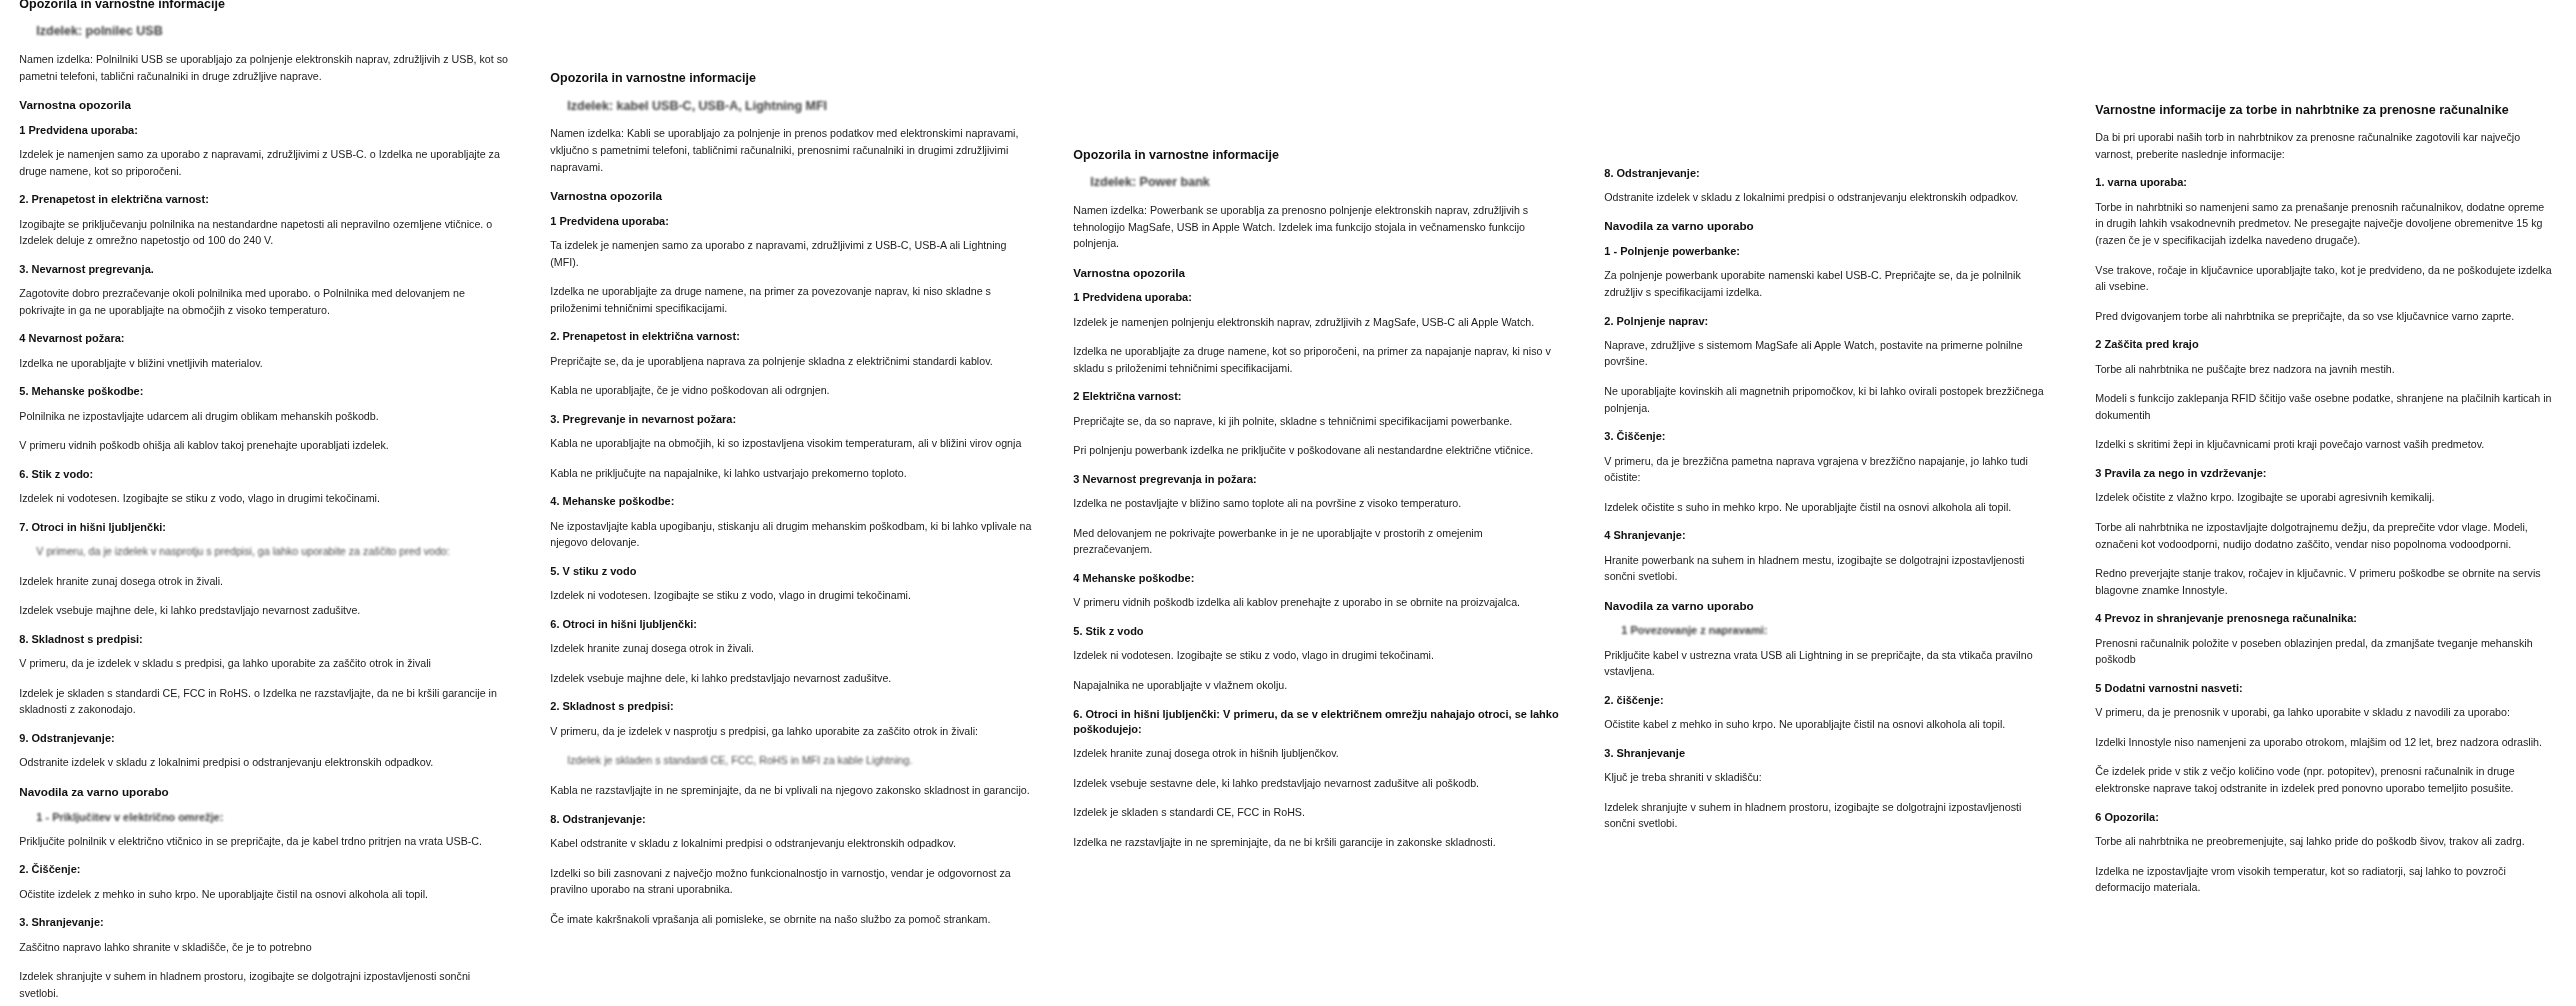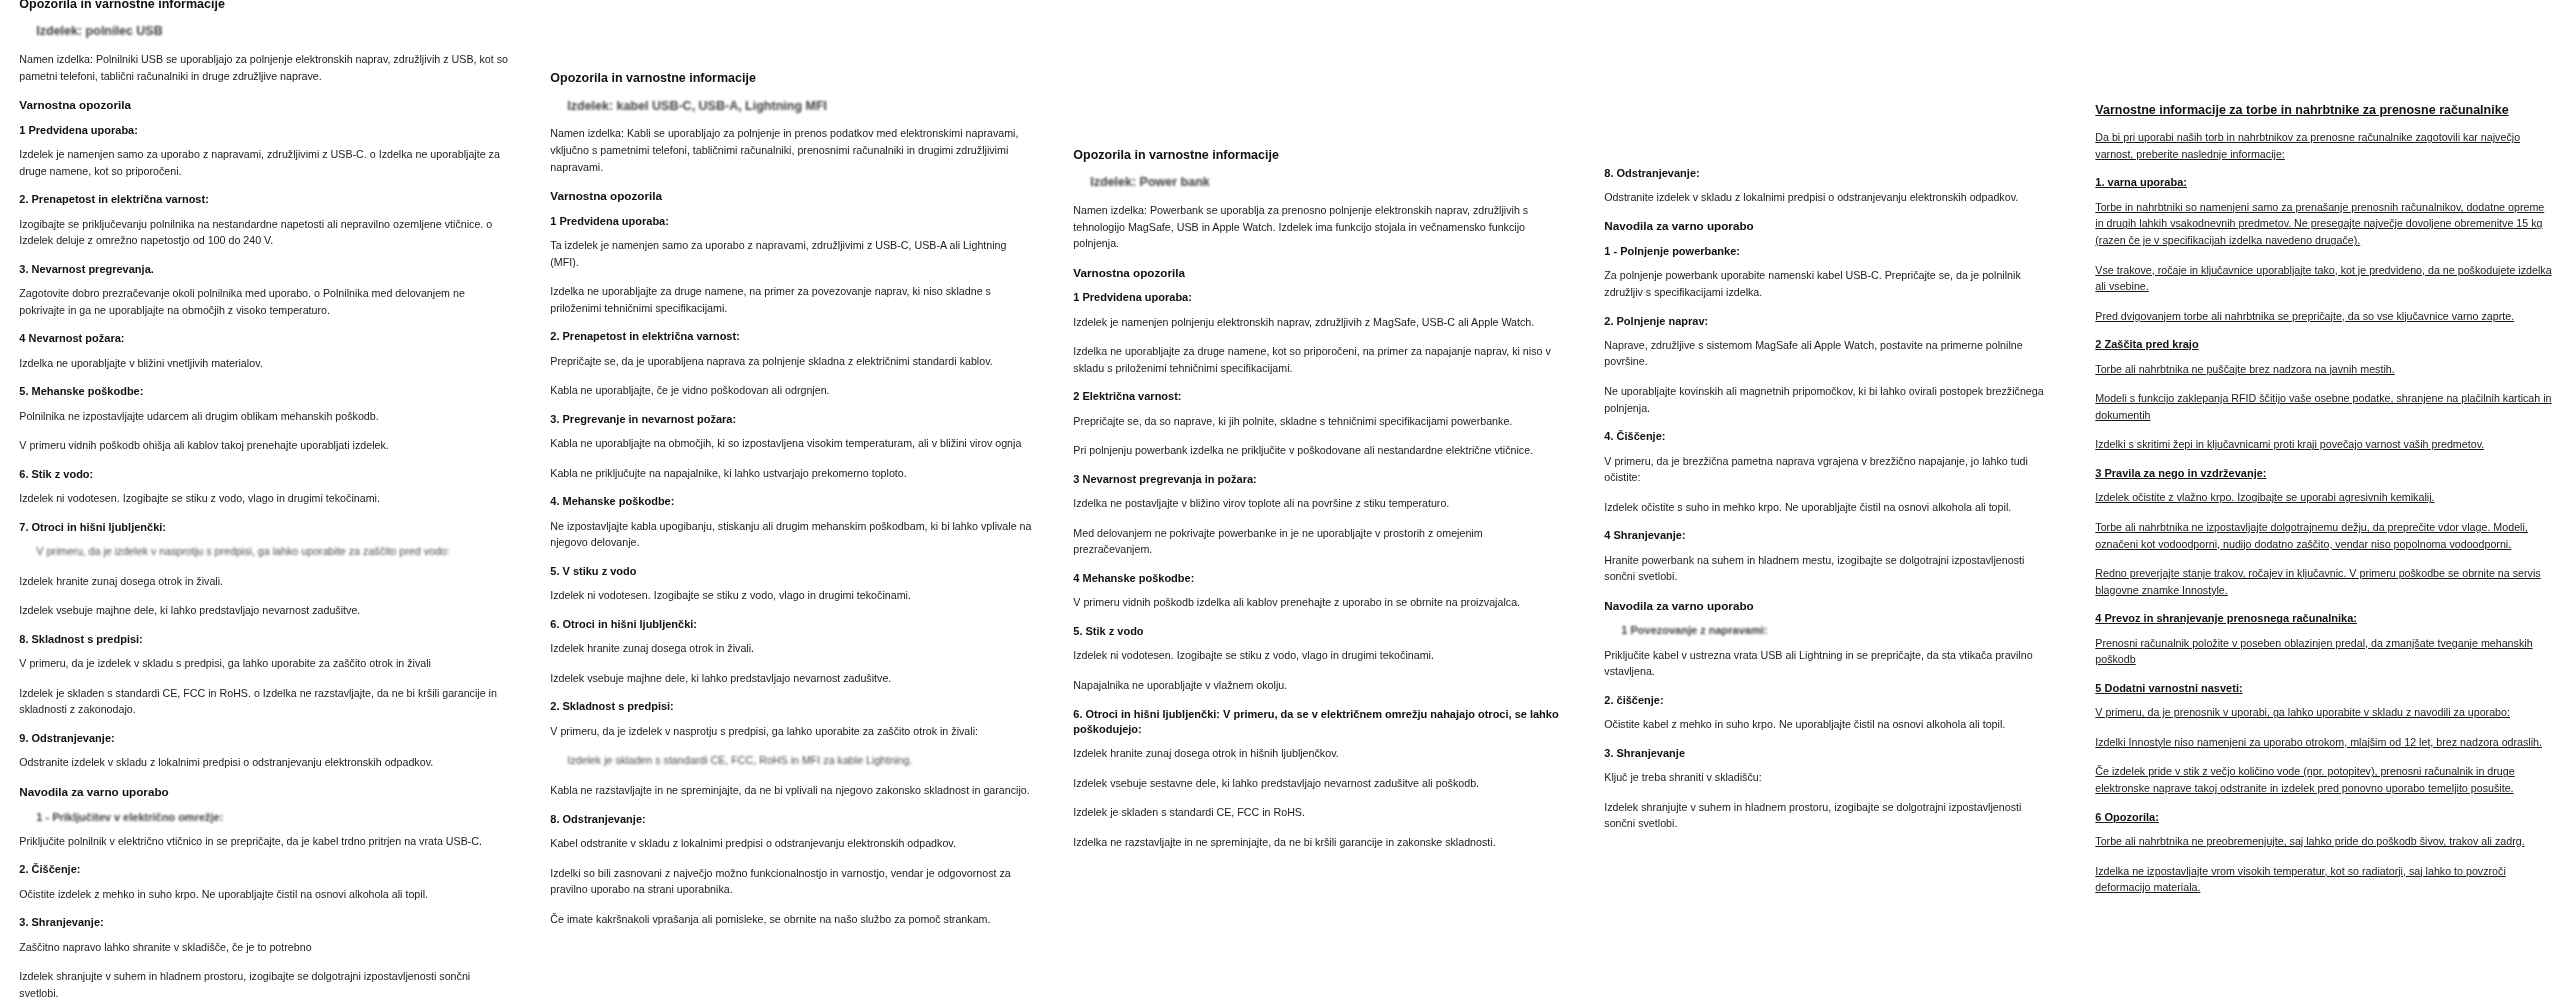--- a/index.html
+++ b/index.html
@@ -25,21 +25,21 @@
   }
   .col {
     box-sizing: border-box;
     padding: 0 21px 0 19.3px;
     flex: 0 0 auto;
   }
   .col-1 { width: 531px; }
   .col-2 { width: 523px; }
   .col-3 { width: 531px; }
   .col-4 { width: 491px; }
-  .col-5 { width: 499px; text-decoration: underline; }
+  .col-5 { width: 499px; }
 
   .h-title {
     font-size: 12.5px;
     font-weight: bold;
     line-height: 1.3;
     margin: 0 0 11.3px 0;
     color: #111;
   }
   .h-sub {
     font-size: 11.7px;
@@ -150,21 +150,21 @@
 
     <p class="t">Namen izdelka: Powerbank se uporablja za prenosno polnjenje elektronskih naprav, združljivih s tehnologijo MagSafe, USB in Apple Watch. Izdelek ima funkcijo stojala in večnamensko funkcijo polnjenja.</p>
     <div class="h-sub">Varnostna opozorila</div>
     <div class="h-item">1 Predvidena uporaba:</div>
     <p class="t">Izdelek je namenjen polnjenju elektronskih naprav, združljivih z MagSafe, USB-C ali Apple Watch.</p>
     <p class="t">Izdelka ne uporabljajte za druge namene, kot so priporočeni, na primer za napajanje naprav, ki niso v skladu s priloženimi tehničnimi specifikacijami.</p>
     <div class="h-item">2 Električna varnost:</div>
     <p class="t">Prepričajte se, da so naprave, ki jih polnite, skladne s tehničnimi specifikacijami powerbanke.</p>
     <p class="t">Pri polnjenju powerbank izdelka ne priključite v poškodovane ali nestandardne električne vtičnice.</p>
     <div class="h-item">3 Nevarnost pregrevanja in požara:</div>
-    <p class="t">Izdelka ne postavljajte v bližino virov toplote ali na površine z stiku temperaturo.</p>
+    <p class="t">Izdelka ne postavljajte v bližino samo toplote ali na površine z visoko temperaturo.</p>
     <p class="t">Med delovanjem ne pokrivajte powerbanke in je ne uporabljajte v prostorih z omejenim prezračevanjem.</p>
     <div class="h-item">4 Mehanske poškodbe:</div>
     <p class="t">V primeru vidnih poškodb izdelka ali kablov prenehajte z uporabo in se obrnite na proizvajalca.</p>
     <div class="h-item">5. Stik z vodo</div>
     <p class="t">Izdelek ni vodotesen. Izogibajte se stiku z vodo, vlago in drugimi tekočinami.</p>
     <p class="t">Napajalnika ne uporabljajte v vlažnem okolju.</p>
     <div class="h-item">6. Otroci in hišni ljubljenčki: V primeru, da se v električnem omrežju nahajajo otroci, se lahko poškodujejo:</div>
     <p class="t">Izdelek hranite zunaj dosega otrok in hišnih ljubljenčkov.</p>
     <p class="t">Izdelek vsebuje sestavne dele, ki lahko predstavljajo nevarnost zadušitve ali poškodb.</p>
     <p class="t">Izdelek je skladen s standardi CE, FCC in RoHS.</p>
@@ -173,21 +173,21 @@
 
   <div class="col col-4">
     <div class="h-item">8. Odstranjevanje:</div>
     <p class="t">Odstranite izdelek v skladu z lokalnimi predpisi o odstranjevanju elektronskih odpadkov.</p>
     <div class="h-sub">Navodila za varno uporabo</div>
     <div class="h-item">1 - Polnjenje powerbanke:</div>
     <p class="t">Za polnjenje powerbank uporabite namenski kabel USB-C. Prepričajte se, da je polnilnik združljiv s specifikacijami izdelka.</p>
     <div class="h-item">2. Polnjenje naprav:</div>
     <p class="t">Naprave, združljive s sistemom MagSafe ali Apple Watch, postavite na primerne polnilne površine.</p>
     <p class="t">Ne uporabljajte kovinskih ali magnetnih pripomočkov, ki bi lahko ovirali postopek brezžičnega polnjenja.</p>
-    <div class="h-item">4. Čiščenje:</div>
+    <div class="h-item">3. Čiščenje:</div>
     <p class="t">V primeru, da je brezžična pametna naprava vgrajena v brezžično napajanje, jo lahko tudi očistite:</p>
     <p class="t">Izdelek očistite s suho in mehko krpo. Ne uporabljajte čistil na osnovi alkohola ali topil.</p>
     <div class="h-item">4 Shranjevanje:</div>
     <p class="t">Hranite powerbank na suhem in hladnem mestu, izogibajte se dolgotrajni izpostavljenosti sončni svetlobi.</p>
     <div class="h-sub">Navodila za varno uporabo</div>
     <div class="h-item fuzzy">1 Povezovanje z napravami:</div>
     <p class="t">Priključite kabel v ustrezna vrata USB ali Lightning in se prepričajte, da sta vtikača pravilno vstavljena.</p>
     <div class="h-item">2. čiščenje:</div>
     <p class="t">Očistite kabel z mehko in suho krpo. Ne uporabljajte čistil na osnovi alkohola ali topil.</p>
     <div class="h-item">3. Shranjevanje</div>

